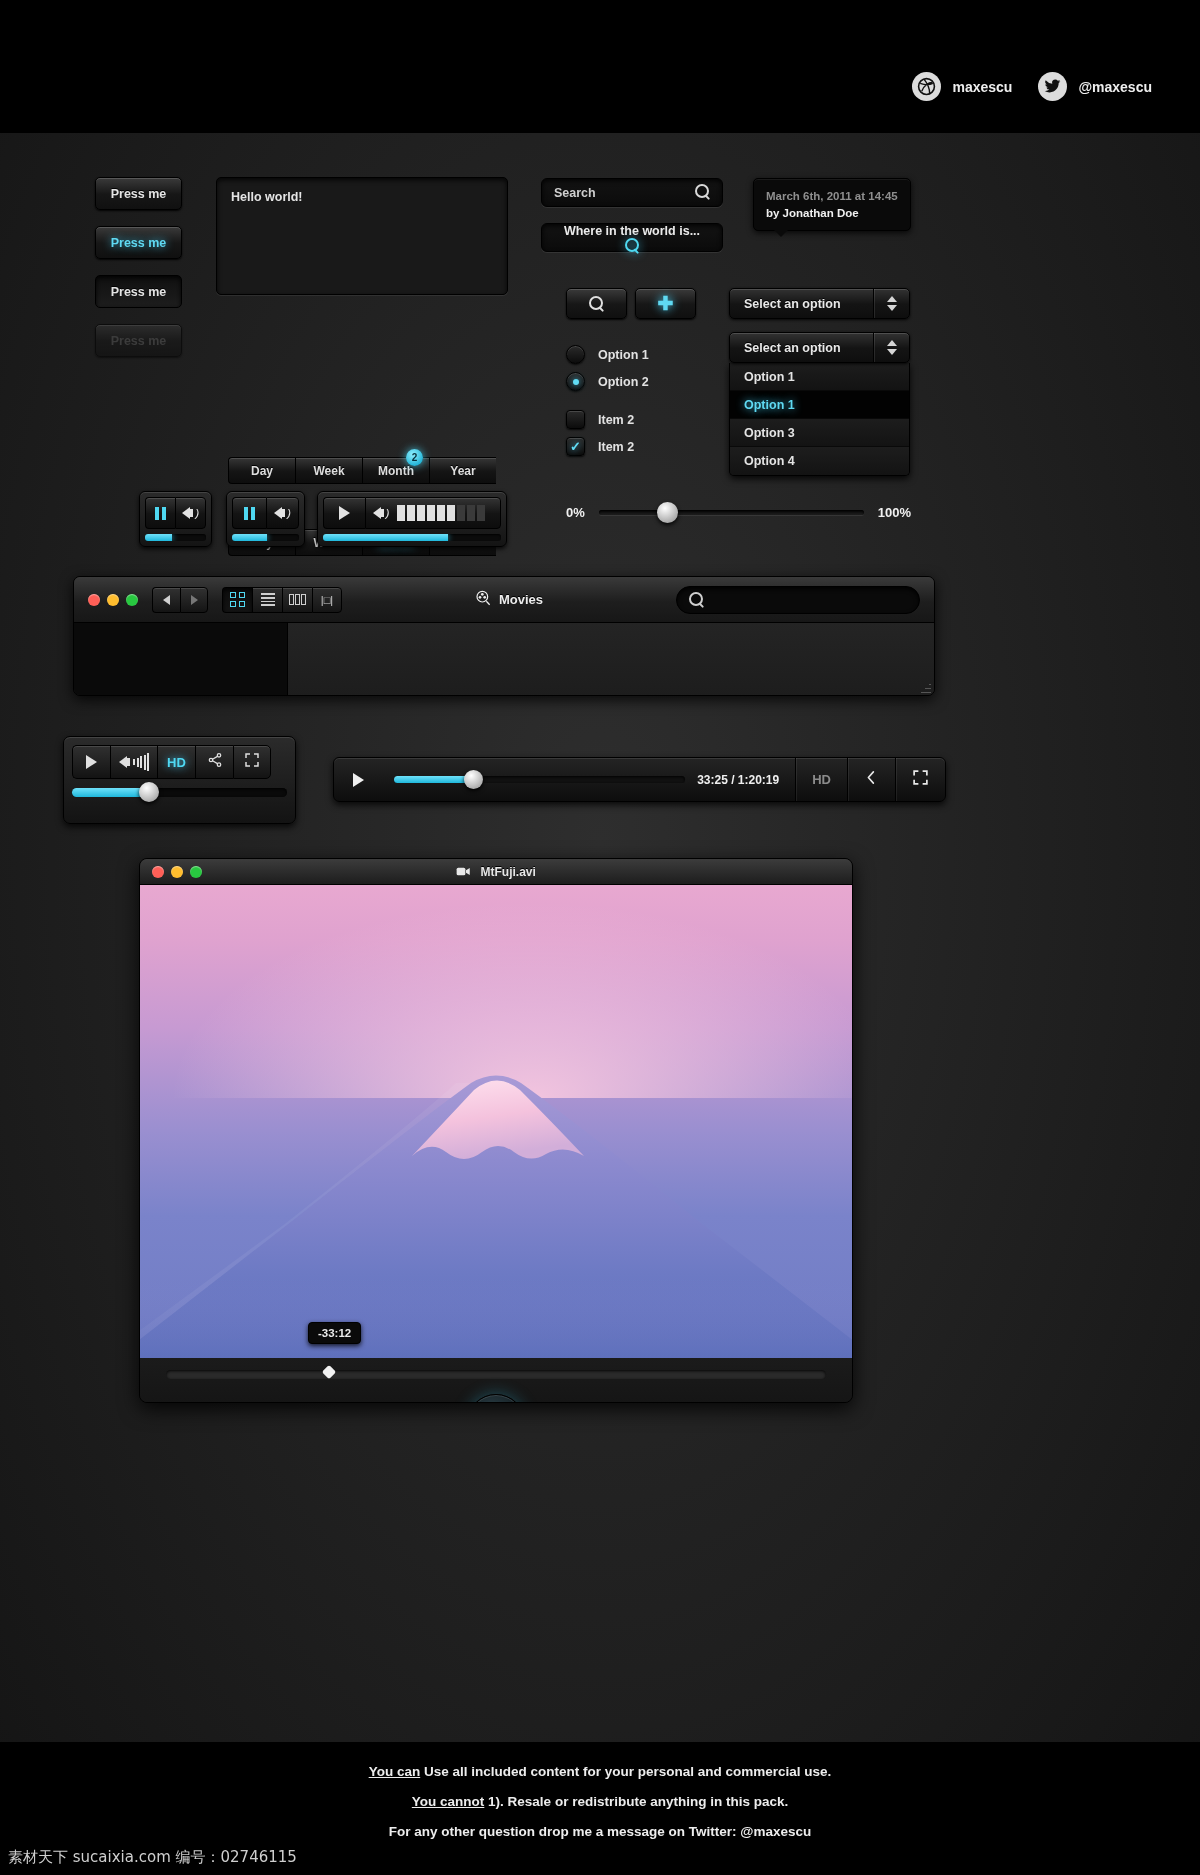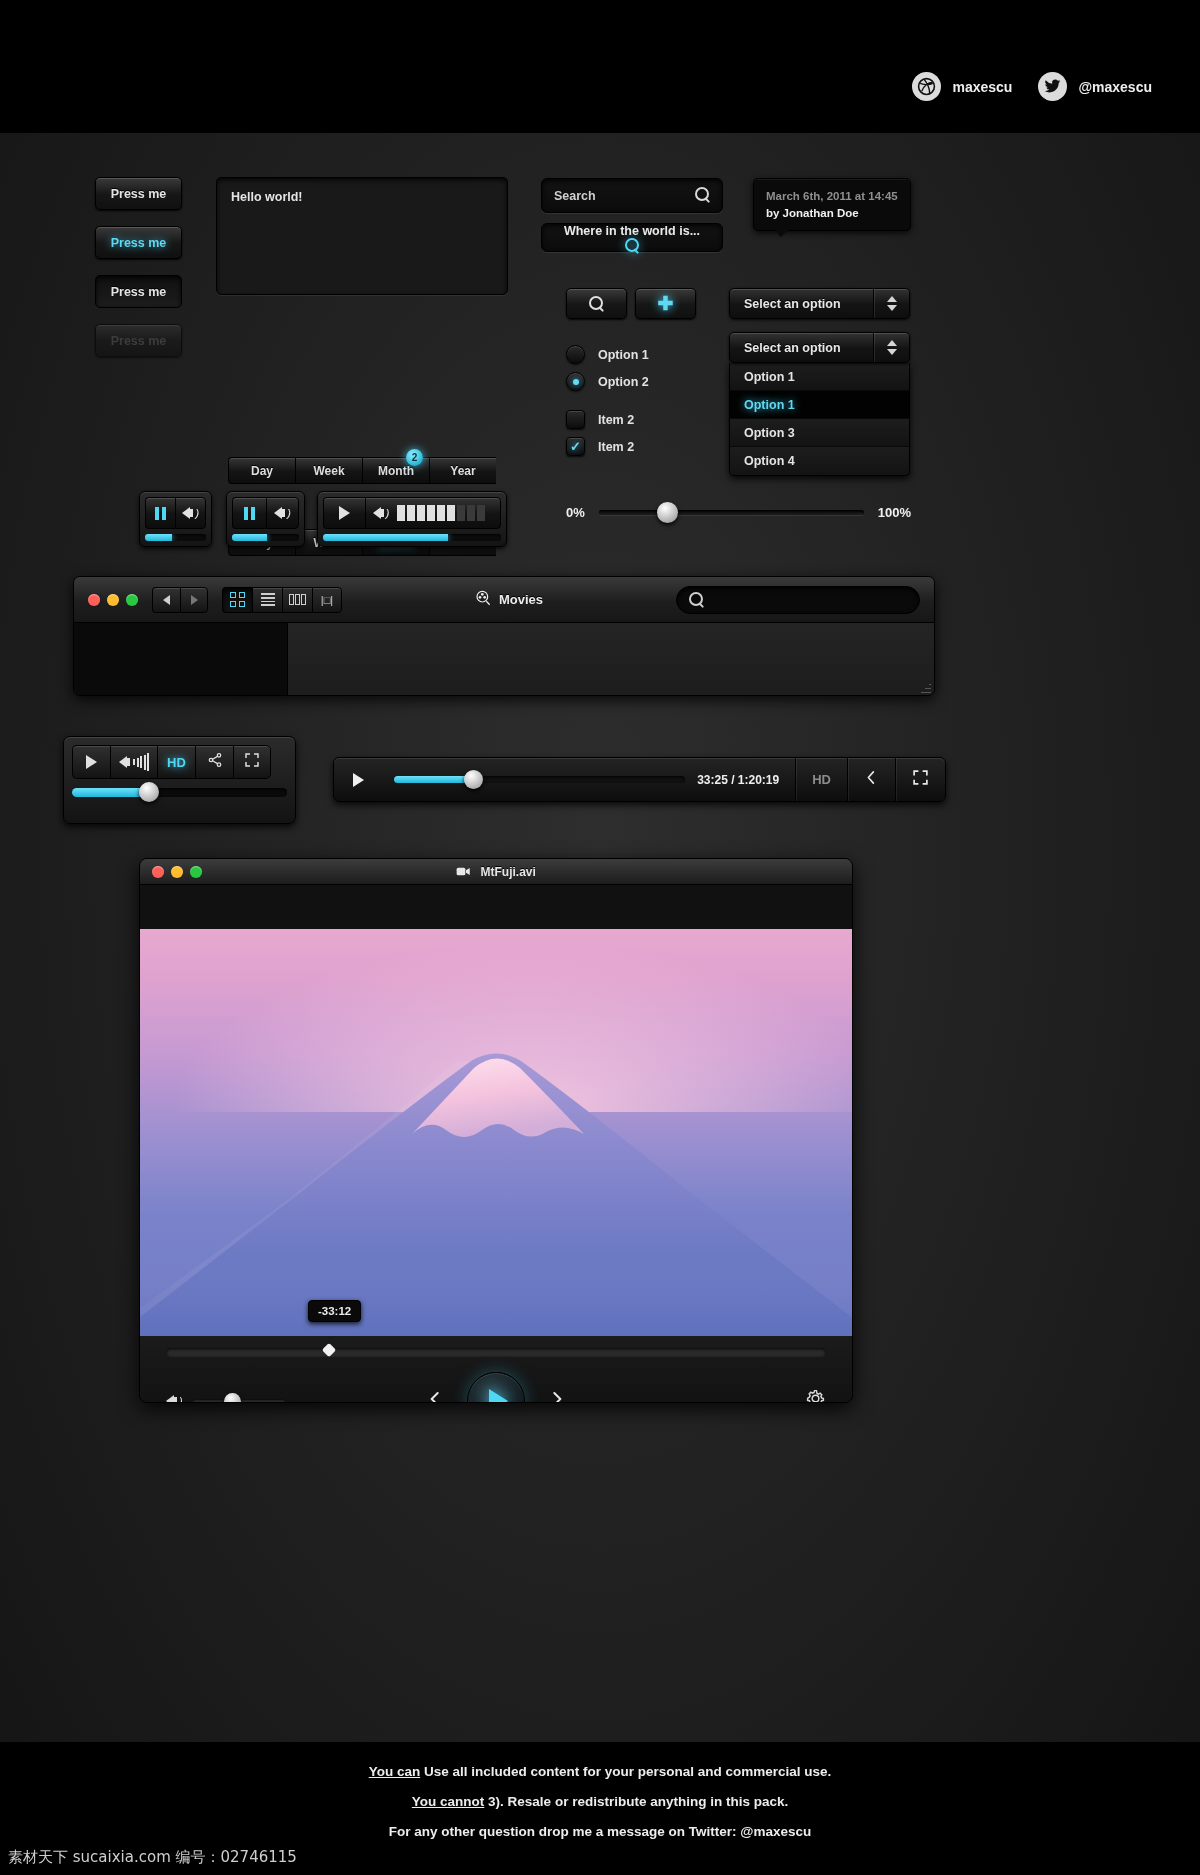--- a/index.html
+++ b/index.html
@@ -122,21 +122,21 @@
   }
   .mag::before {
     content: ""; position: absolute; left: 0; top: 0;
     width: 10px; height: 10px; border: 2.4px solid currentColor; border-radius: 50%;
   }
   .mag::after {
     content: ""; position: absolute; left: 9.5px; top: 10px;
     width: 6px; height: 2.4px; background: currentColor;
     transform: rotate(45deg); transform-origin: left center; border-radius: 2px;
   }
-  #sf1 { left: 541px; top: 178px; width: 182px; height: 35px; color: #cfcfcf; }
+  #sf1 { left: 541px; top: 178px; width: 182px; height: 29px; color: #cfcfcf; }
   #sf2 { left: 541px; top: 223px; width: 182px; height: 29px; flex-direction: column; }
   #sf2 .icon-wrap { color: #4fd8f0; filter: drop-shadow(0 0 5px rgba(70,200,240,.9)); }
   #sf1 .icon-wrap { color: #d9d9d9; }
 
   
   #tooltip {
     left: 753px; top: 178px; width: 158px; height: 53px;
     background: #0a0a0a; border: 1px solid #000; border-radius: 5px;
     box-shadow: 0 2px 6px rgba(0,0,0,.8), inset 0 1px 0 rgba(255,255,255,.07);
     padding: 9px 12px; font-size: 11.5px; font-weight: bold; line-height: 1.45;
@@ -396,23 +396,22 @@
   }
   .fuji-bar {
     height:26px;
     background: linear-gradient(#3c3c3c,#1d1d1d);
     border-bottom:1px solid #000;
     display:flex; align-items:center; padding: 0 12px;
     position:relative;
   }
   .fuji-title { position:absolute; left:0; right:0; text-align:center; font-size:12px; font-weight:bold; color:#e7e7e7; text-shadow:0 -1px 0 #000; }
   .fuji-title .cam { margin-right:6px; }
-  .fuji-video { height: 407px; position:relative; overflow:hidden;
+  .fuji-video { height: 473px; position:relative; overflow:hidden;
     background: linear-gradient(#e8a8d0 0%, #dfa2cf 12%, #c79ad2 30%, #9a8fd0 52%, #7a83ca 70%, #6f7cc4 100%);
-    margin-top: 44px;
   }
   .sky-glow { position:absolute; left:0; right:0; top:0; height:45%; background: radial-gradient(ellipse at 55% 100%, rgba(255,205,225,.85), rgba(255,190,215,0) 65%); }
   .mountain { position:absolute; left:50%; bottom:0; transform:translateX(-50%); width:760px; height:330px; }
   .fuji-time {
     position:absolute; left:168px; bottom:14px;
     background:#0a0a0a; border:1px solid #000; border-radius:4px;
     padding:4px 9px; font-size:11.5px; font-weight:bold; color:#e9e9e9;
     box-shadow:0 2px 5px rgba(0,0,0,.8);
   }
   .fuji-controls { height: 102px; background: linear-gradient(#1b1b1b,#0e0e0e); padding: 12px 26px; position:relative; }
@@ -893,20 +892,20 @@
     </div>
   </div>
 
   <div class="area" id="footer">
     <div class="f-line">
       <u>You can</u>
       <span>Use all included content for your personal and commercial use.</span>
     </div>
     <div class="f-line">
       <u>You cannot</u>
-      <span>3). Resale or redistribute anything in this pack.</span>
+      <span>1). Resale or redistribute anything in this pack.</span>
     </div>
     <div class="f-line">For any other question drop me a message on Twitter: @maxescu</div>
   </div>
 
   <div class="watermark">素材天下 sucaixia.com 编号：02746115</div>
 
 </div>
 
 </body></html>

